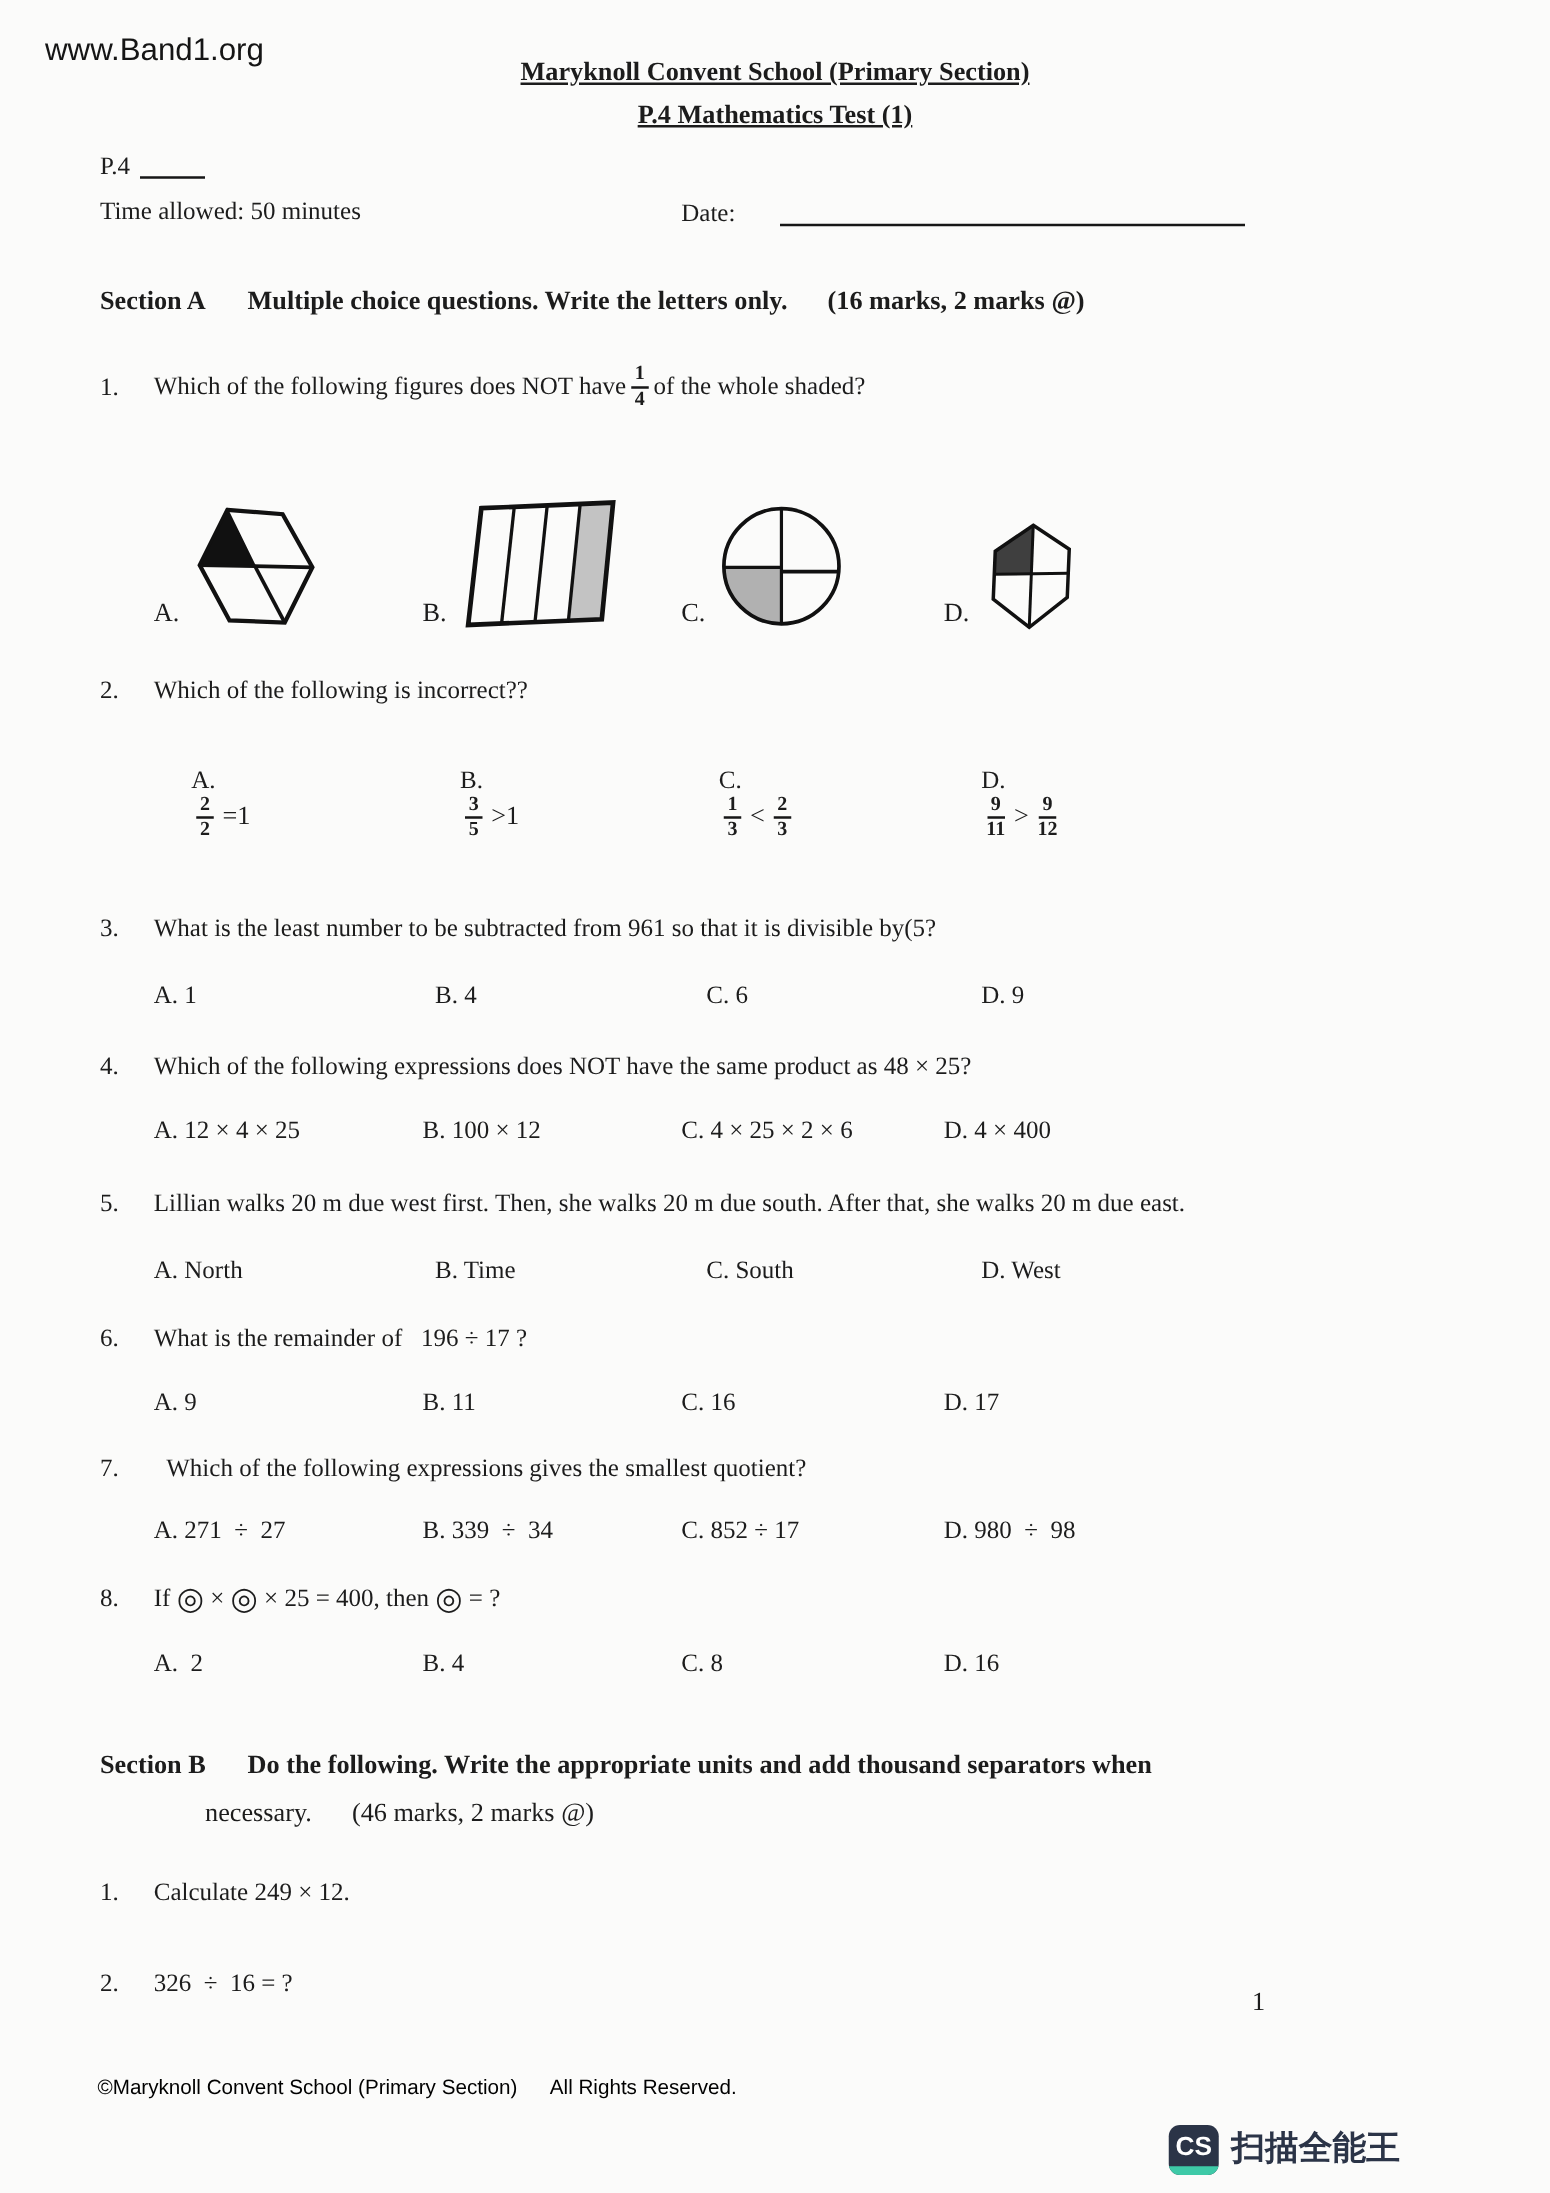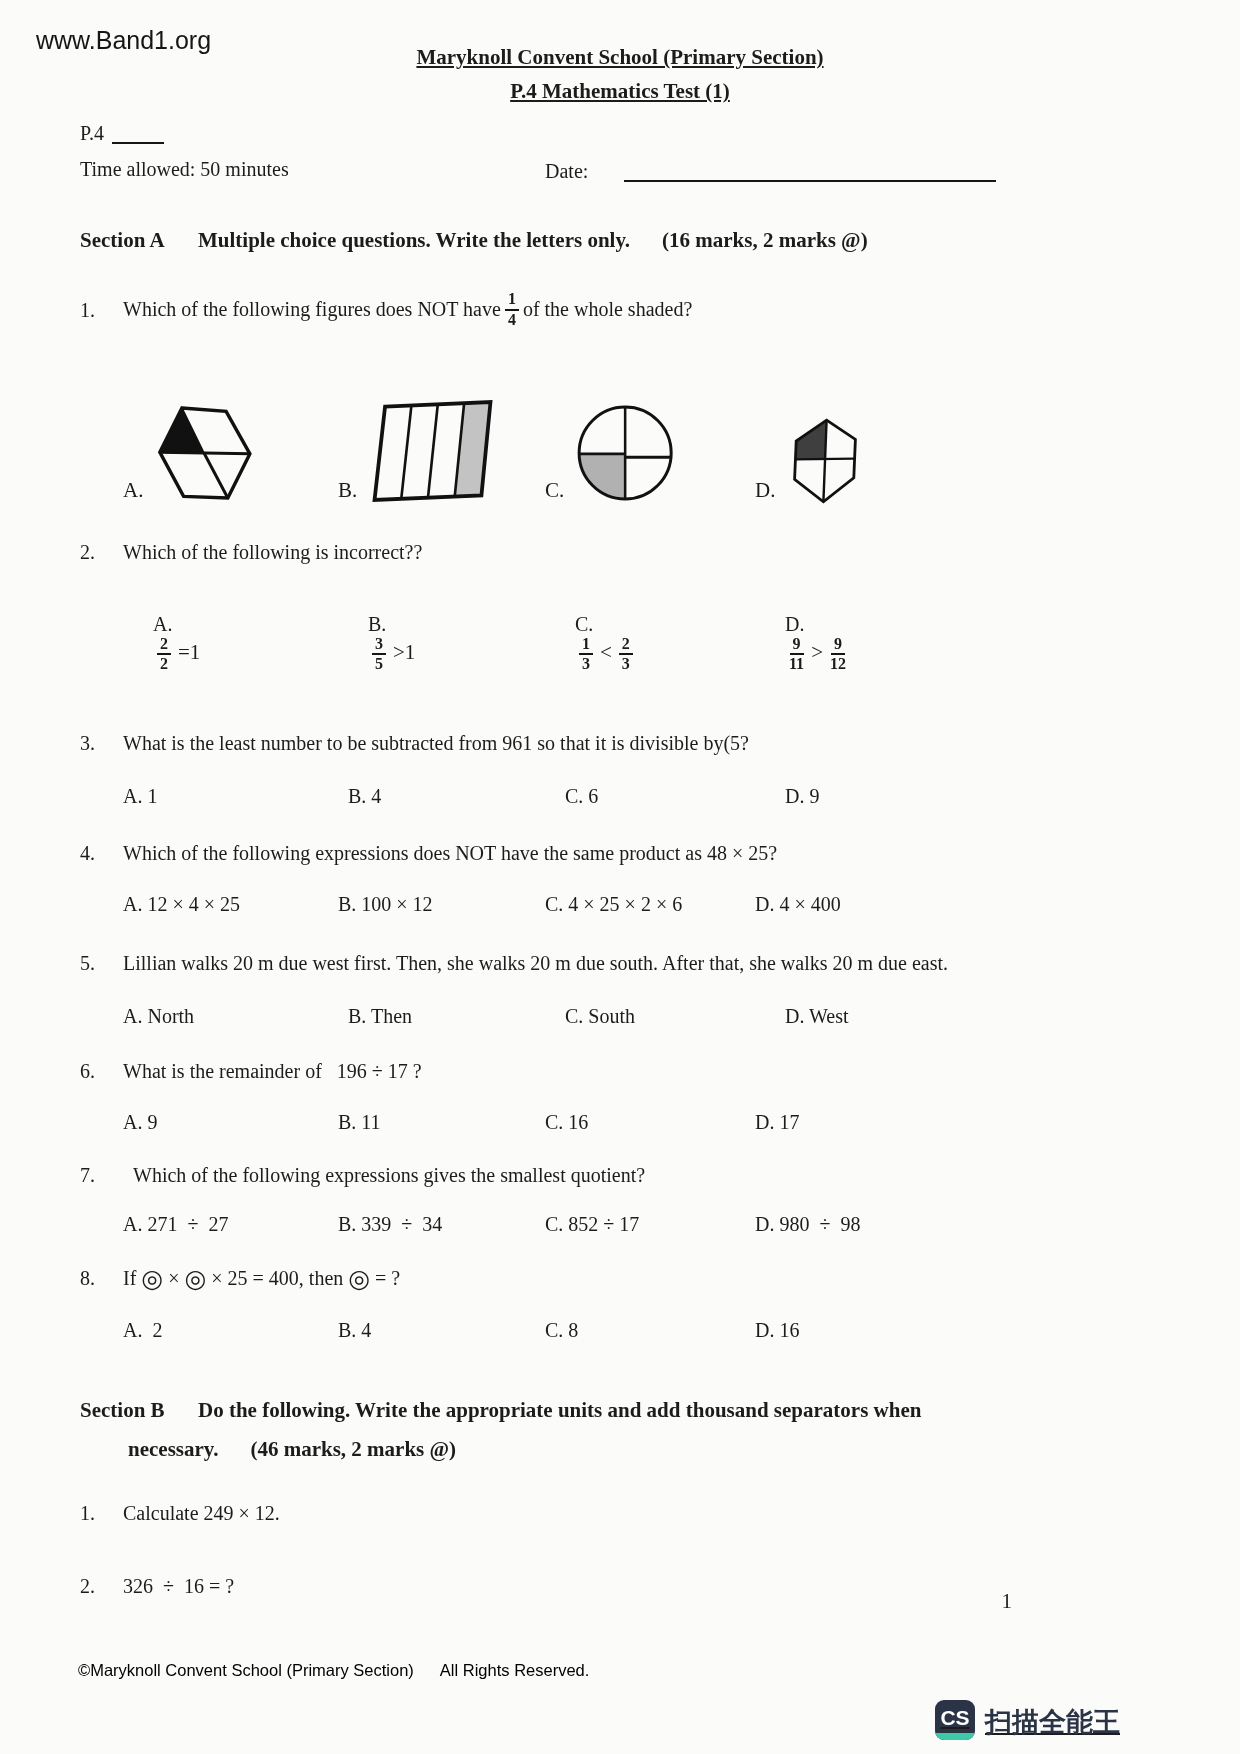--- a/index.html
+++ b/index.html
@@ -23,21 +23,21 @@
   .info-name{position:absolute;left:465px;top:0;}
   .info-date{position:absolute;left:465px;top:38px;}
   .blank{display:inline-block;border-bottom:2px solid #161616;vertical-align:-4px;}
   .blank.p4{width:52px;margin-left:8px;}
   .blank.name{width:300px;margin-left:28px;}
   .blank.date{width:372px;margin-left:36px;}
   .paren{white-space:pre;margin-left:4px;font-size:21px;}
   .section-head{display:flex;margin-top:34px;font-weight:bold;font-size:21px;}
   .section-label{width:118px;flex:none;}
   .section-marks{margin-left:32px;}
-  .section-line2{margin-left:48px;font-weight:bold;font-size:21px;margin-top:14px;display:flex;}
+  .section-line2{margin-left:84px;font-weight:normal;font-size:21px;margin-top:14px;display:flex;}
   .q{display:flex;align-items:baseline;}
   .qnum{width:43px;flex:none;}
   .qtext{white-space:pre-wrap;}
   .optrow{display:grid;grid-template-columns:215px 207px 210px auto;margin-left:43px;}
   .opt{white-space:pre-wrap;}
   
   .frac{display:inline-flex;flex-direction:column;align-items:center;vertical-align:middle;line-height:1.05;font-size:16px;font-weight:bold;margin:0 4px;}
   .frac .fn{border-bottom:2px solid #161616;padding:0 3px 1px;}
   .frac .fd{padding-top:1px;}
   .fracop{font-size:21px;margin:0 3px;}
@@ -48,21 +48,21 @@
   .q1line{display:flex;align-items:center;margin-top:38px;}
   .q1line .qnum{align-self:flex-start;margin-top:8px;}
   .mt40{margin-top:40px;} .mt36{margin-top:36px;} .mt34{margin-top:34px;}
   .mt32{margin-top:32px;} .mt30{margin-top:30px;gap:10px;} .mt28{margin-top:28px;}
   .mt26{margin-top:26px;} .mt56{margin-top:56px;} .mt50{margin-top:50px;}
   .q5line2{margin-left:43px;margin-top:30px;}
   .bigsym{font-size:25px;vertical-align:-2px;}
   
   .pagenum{position:absolute;right:228px;bottom:140px;font-size:21px;}
   .footer{position:absolute;left:78px;bottom:74px;font-family:"Liberation Sans", sans-serif;font-size:16.5px;color:#000000;display:flex;gap:26px;}
-  .cs-wrap{position:absolute;right:120px;bottom:14px;display:flex;align-items:flex-end;gap:10px;text-decoration:underline;}
+  .cs-wrap{position:absolute;right:120px;bottom:14px;display:flex;align-items:flex-start;gap:10px;}
   .cs-badge{width:40px;height:40px;border-radius:9px;background:#2b3447;position:relative;overflow:hidden;display:flex;align-items:center;justify-content:center;}
   .cs-badge span{color:#ffffff;font-family:"Liberation Sans", sans-serif;font-weight:bold;font-size:21px;margin-top:-4px;}
   .cs-badge::after{content:"";position:absolute;left:0;right:0;bottom:0;height:7px;background:#3ec9a7;}
   .cs-text{font-family:"Liberation Sans", sans-serif;font-weight:bold;font-size:27px;color:#2b3447;}
   svg{display:block;}
 </style>
 </head>
 <body>
 
 <div class="watermark">www.Band1.org</div>
@@ -185,21 +185,21 @@
     <span class="opt">C. 4 × 25 × 2 × 6</span>
     <span class="opt">D. 4 × 400</span>
   </div>
 
   <div class="q mt36">
     <span class="qnum">5.</span>
     <span class="qtext">Lillian walks 20 m due west first. Then, she walks 20 m due south. After that, she walks 20 m due east.</span>
   </div>
   <div class="optrow mt30">
     <span class="opt">A. North</span>
-    <span class="opt">B. Then</span>
+    <span class="opt">B. Time</span>
     <span class="opt">C. South</span>
     <span class="opt">D. West</span>
   </div>
 
   <div class="q mt32">
     <span class="qnum">6.</span>
     <span class="qtext">What is the remainder of   196 ÷ 17 ?</span>
   </div>
   <div class="optrow mt28">
     <span class="opt">A. 9</span>

